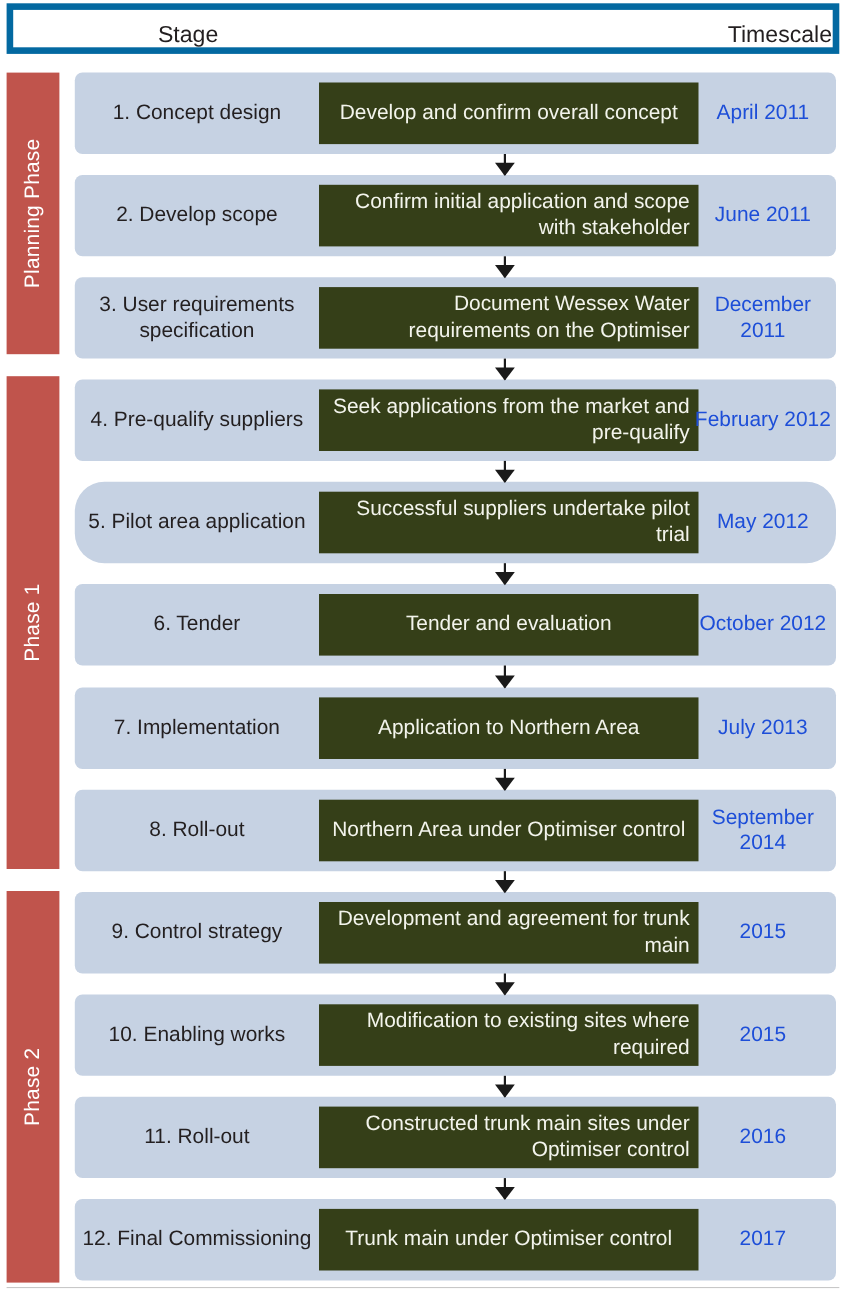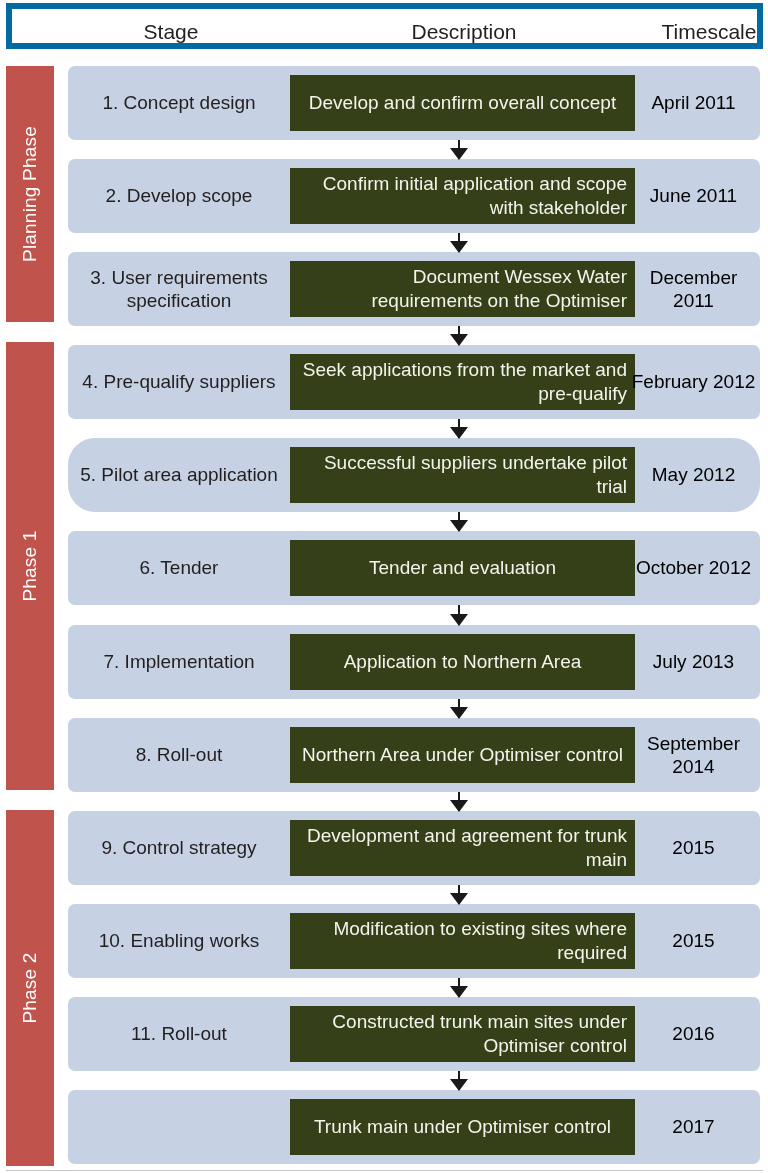--- a/index.html
+++ b/index.html
@@ -114,21 +114,21 @@
     left: 559px;
     top: 0;
     width: 133px;
     height: 100%;
     display: flex;
     align-items: center;
     justify-content: center;
     text-align: center;
     font-size: 19px;
     line-height: 1.22;
-    color: #000000;
+    color: #1d4ed8;
     padding: 0 4px;
     box-sizing: border-box;
   }
 
   
   .arrow {
     position: absolute;
     left: 458px;
     width: 2px;
     background: #1a1a1a;
@@ -156,21 +156,20 @@
     background: #c8c8c8;
   }
 </style>
 </head>
 <body>
 
 <div id="page">
 
   <div class="header-row">
     <div class="header-cell hc-stage">Stage</div>
-    <div class="header-cell hc-description">Description</div>
     <div class="header-cell hc-timescale">Timescale</div>
   </div>
 
   <div id="phase-layer">
       <div class="phase-bar" style="top: 66px; height: 256px;">
         <div class="phase-label">Planning Phase</div>
       </div>
       <div class="phase-bar" style="top: 342px; height: 448px;">
         <div class="phase-label">Phase 1</div>
       </div>
@@ -228,20 +227,21 @@
         <div class="cell-stage">10. Enabling works</div>
         <div class="cell-desc">Modification to existing sites where required</div>
         <div class="cell-time">2015</div>
       </div>
       <div class="row" style="top: 997px; height: 74px;">
         <div class="cell-stage">11. Roll-out</div>
         <div class="cell-desc">Constructed trunk main sites under Optimiser control</div>
         <div class="cell-time">2016</div>
       </div>
       <div class="row" style="top: 1090px; height: 74px;">
+        <div class="cell-stage">12. Final Commissioning</div>
         <div class="cell-desc">Trunk main under Optimiser control</div>
         <div class="cell-time">2017</div>
       </div>
     </div>
   <div id="arrow-layer">
       <div class="arrow" style="top: 140px; height: 19px;"></div>
       <div class="arrow" style="top: 233px; height: 19px;"></div>
       <div class="arrow" style="top: 326px; height: 19px;"></div>
       <div class="arrow" style="top: 419px; height: 19px;"></div>
       <div class="arrow" style="top: 512px; height: 19px;"></div>

